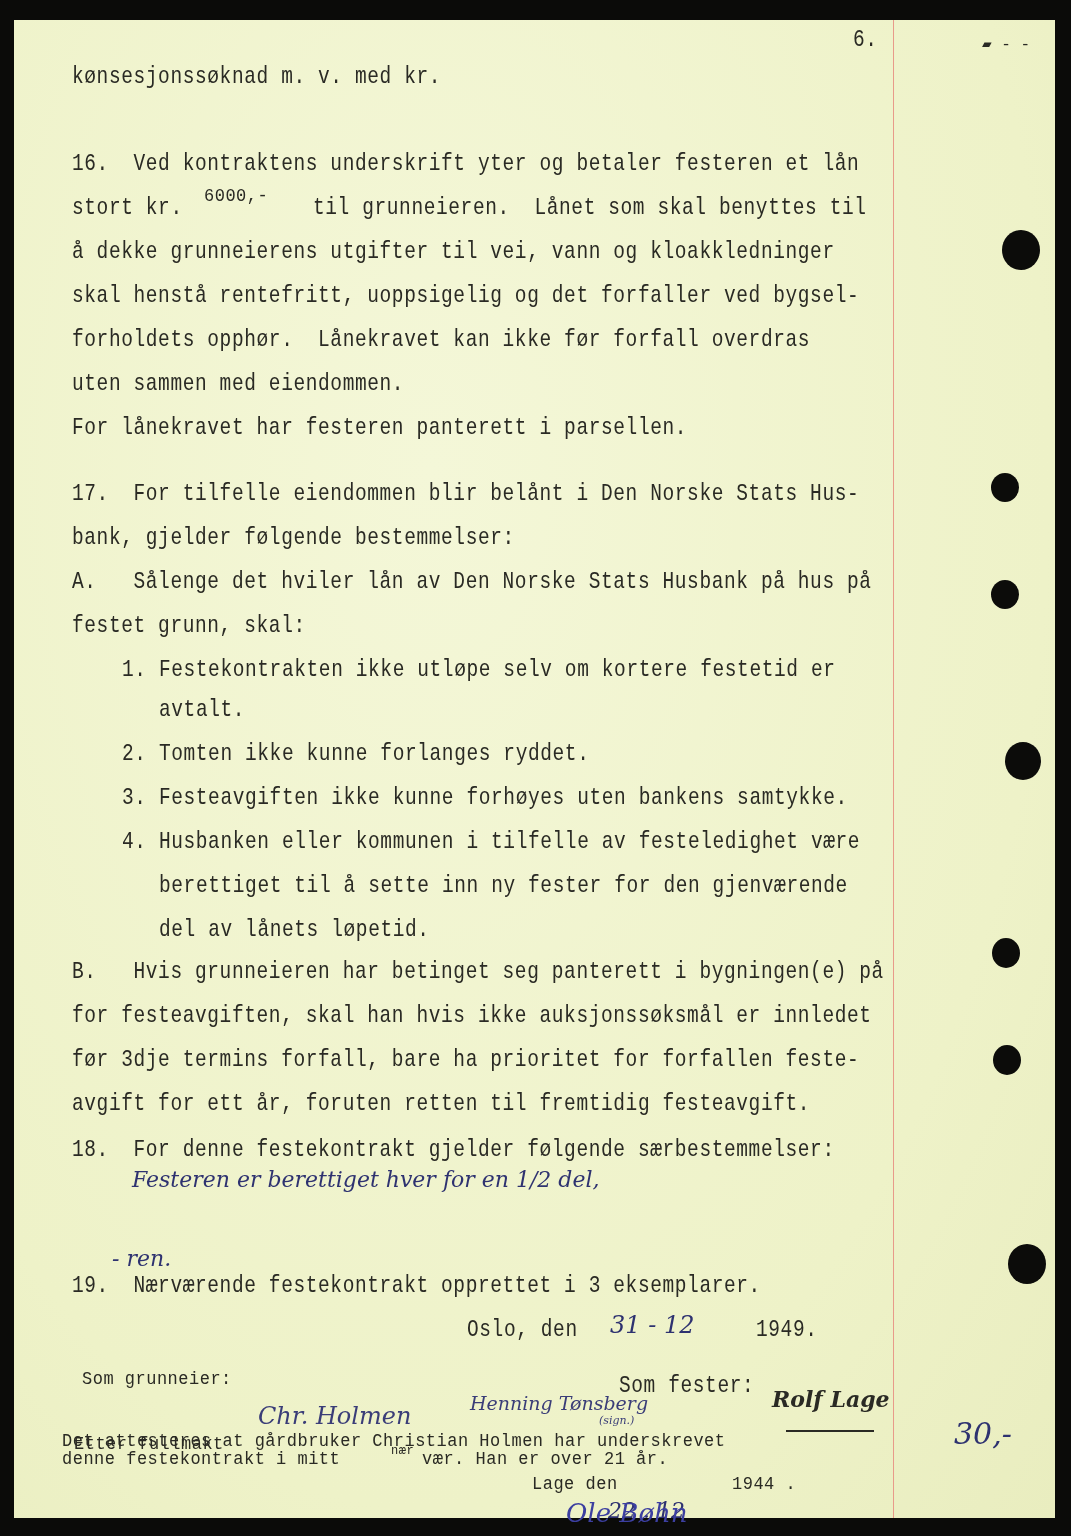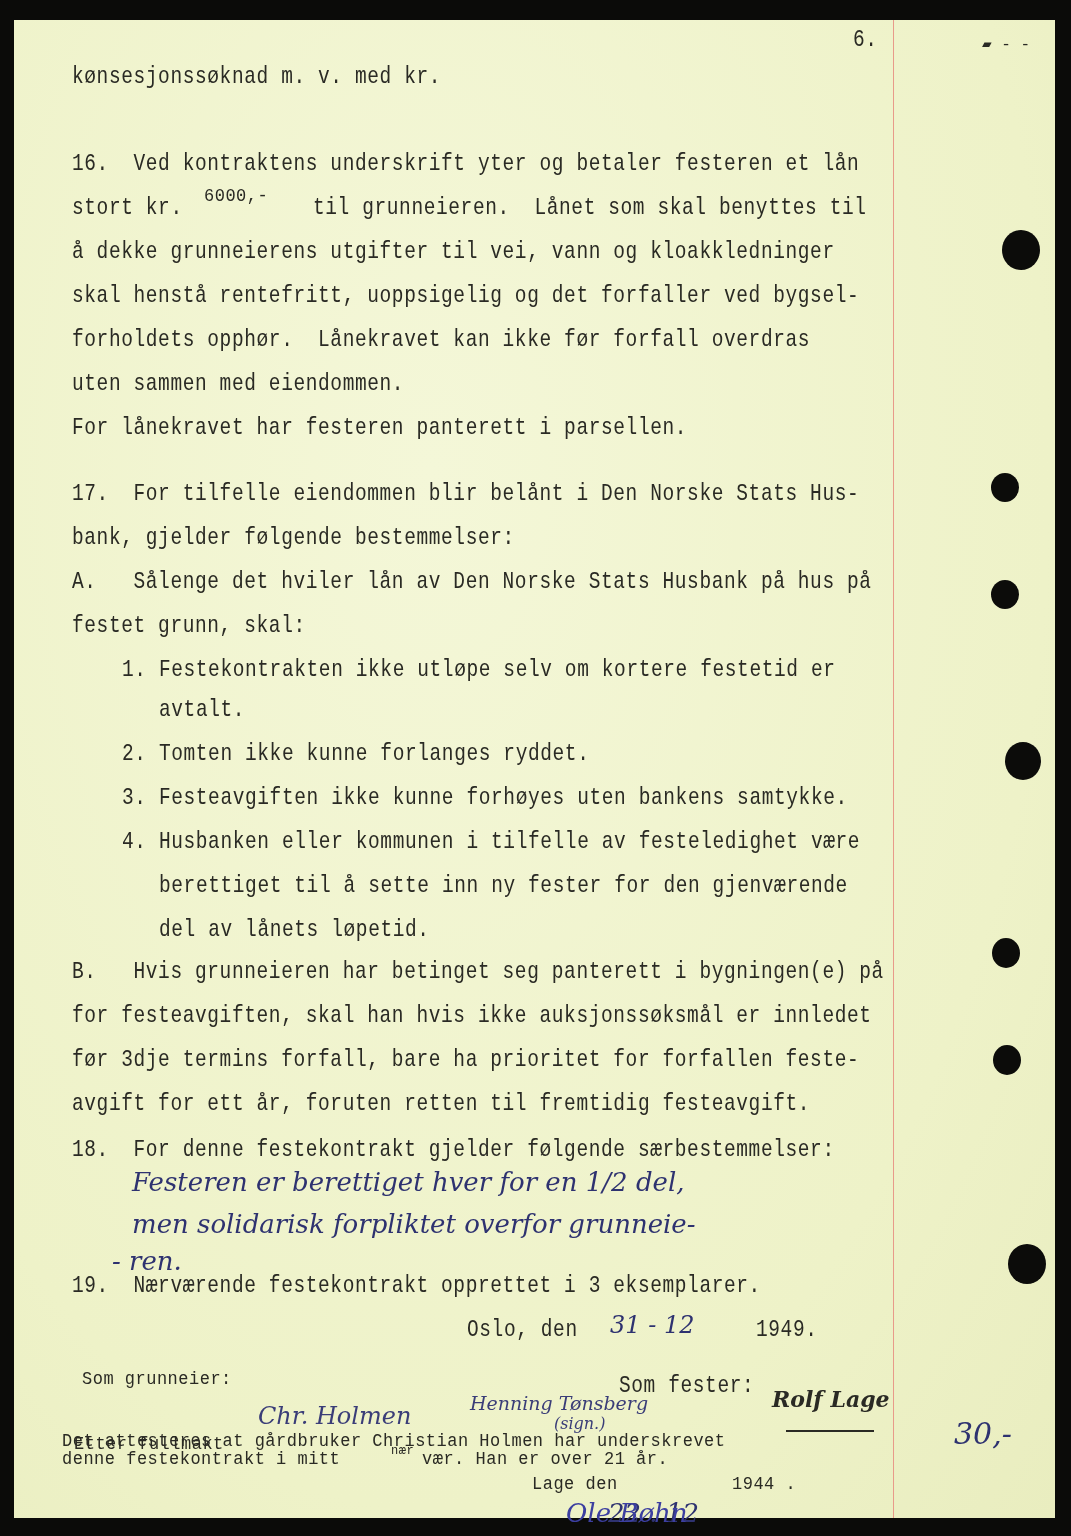--- a/index.html
+++ b/index.html
@@ -19,21 +19,21 @@
   .hole { position: absolute; border-radius: 50%; background: #0c0c0a; }
   .tl {
     position: absolute; white-space: pre; color: #2a2a24;
     font-size: 19.5px; letter-spacing: 0.6px; line-height: 1;
     font-family: "Liberation Mono", "DejaVu Sans Mono", monospace;
     transform: scaleY(1.22); transform-origin: left top;
   }
   .small { font-size: 17px; letter-spacing: 0.5px; transform: scaleY(1.05); }
   .hw {
     position: absolute; white-space: pre; color: #2e3270;
-    font-family: "DejaVu Serif", serif; font-style: italic; font-size: 26px;
+    font-family: "DejaVu Serif", serif; font-style: italic; font-size: 22px;
   }
   .hw.sig { color: #3a3d78; }
   .mark { position: absolute; color: #2a2a24; }
   .rule { position: absolute; height: 2px; background: #2a2a24; }
 </style>
 </head>
 <body>
 
 <div class="page">
   <div class="margin-line"></div>
@@ -73,35 +73,34 @@
   <div class="tl" style="left:145px;top:855px;">berettiget til å sette inn ny fester for den gjenværende</div>
   <div class="tl" style="left:145px;top:899px;">del av lånets løpetid.</div>
 
   <div class="tl" style="left:58px;top:941px;">B.   Hvis grunneieren har betinget seg panterett i bygningen(e) på</div>
   <div class="tl" style="left:58px;top:985px;">for festeavgiften, skal han hvis ikke auksjonssøksmål er innledet</div>
   <div class="tl" style="left:58px;top:1029px;">før 3dje termins forfall, bare ha prioritet for forfallen feste-</div>
   <div class="tl" style="left:58px;top:1073px;">avgift for ett år, foruten retten til fremtidig festeavgift.</div>
 
   <div class="tl" style="left:58px;top:1119px;">18.  For denne festekontrakt gjelder følgende særbestemmelser:</div>
   <div class="hw" style="left:118px;top:1147px;">Festeren er berettiget hver for en 1/2 del,</div>
-  <div class="hw" style="left:118px;top:1189px;">men solidarisk forpliktet overfor grunneie-</div>
   <div class="hw" style="left:98px;top:1226px;">- ren.</div>
   <div class="tl" style="left:58px;top:1255px;">19.  Nærværende festekontrakt opprettet i 3 eksemplarer.</div>
 
   <div class="tl" style="left:453px;top:1299px;">Oslo, den</div>
   <div class="hw" style="left:596px;top:1291px;font-size:24px;">31 - 12</div>
   <div class="tl" style="left:742px;top:1299px;">1949.</div>
 
   <div class="tl small" style="left:68px;top:1350px;">Som grunneier:</div>
   <div class="tl small" style="left:60px;top:1367px;margin-top:48px;">Etter fullmakt</div>
   <div class="hw sig" style="left:244px;top:1382px;font-size:24px;">Chr. Holmen</div>
 
   <div class="tl" style="left:605px;top:1355px;">Som fester:</div>
   <div class="hw sig" style="left:456px;top:1372px;font-size:19px;">Henning Tønsberg</div>
-  <div class="hw sig" style="left:540px;top:1394px;font-size:16px;font-style:italic;">(sign.)</div>
+  <div class="hw sig" style="left:585px;top:1394px;font-size:11px;font-style:italic;">(sign.)</div>
   <div class="hw sig" style="left:758px;top:1366px;font-size:22px;color:#2a2a24;font-weight:bold;">Rolf Lage</div>
   <div class="rule" style="left:772px;top:1410px;width:88px;"></div>
 
   <div class="tl small" style="left:48px;top:1412px;">Det attesteres at gårdbruker Christian Holmen har underskrevet</div>
   <div class="tl small" style="left:48px;top:1430px;">denne festekontrakt i mitt </div>
   <div class="small" style="position:absolute;left:377px;top:1424px;font-size:12px;color:#2a2a24;">nær</div>
   <div class="tl small" style="left:408px;top:1430px;">vær. Han er over 21 år.</div>
   <div class="tl small" style="left:518px;top:1455px;">Lage den</div>
   <div class="hw" style="left:594px;top:1446px;margin-top:32px;">22 . 12</div>
   <div class="tl small" style="left:718px;top:1455px;">1944 .</div>

